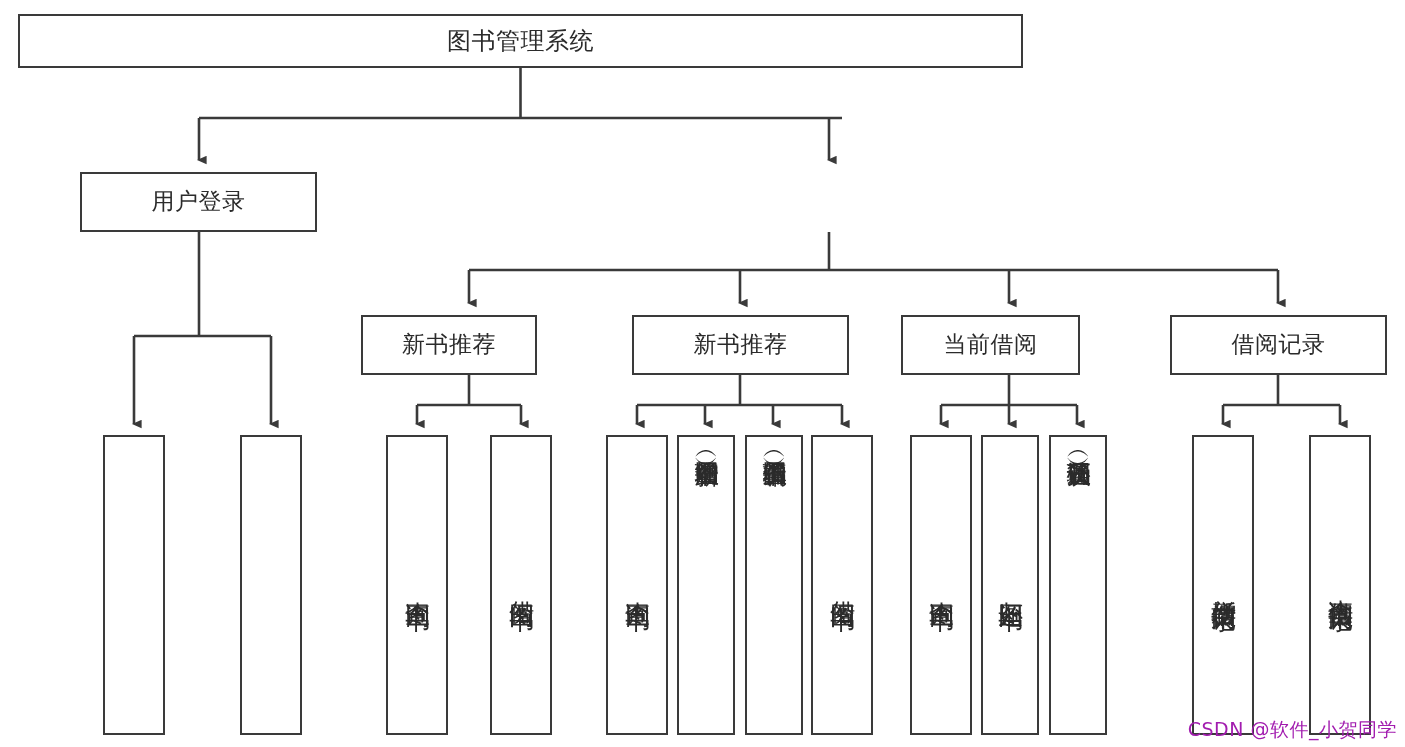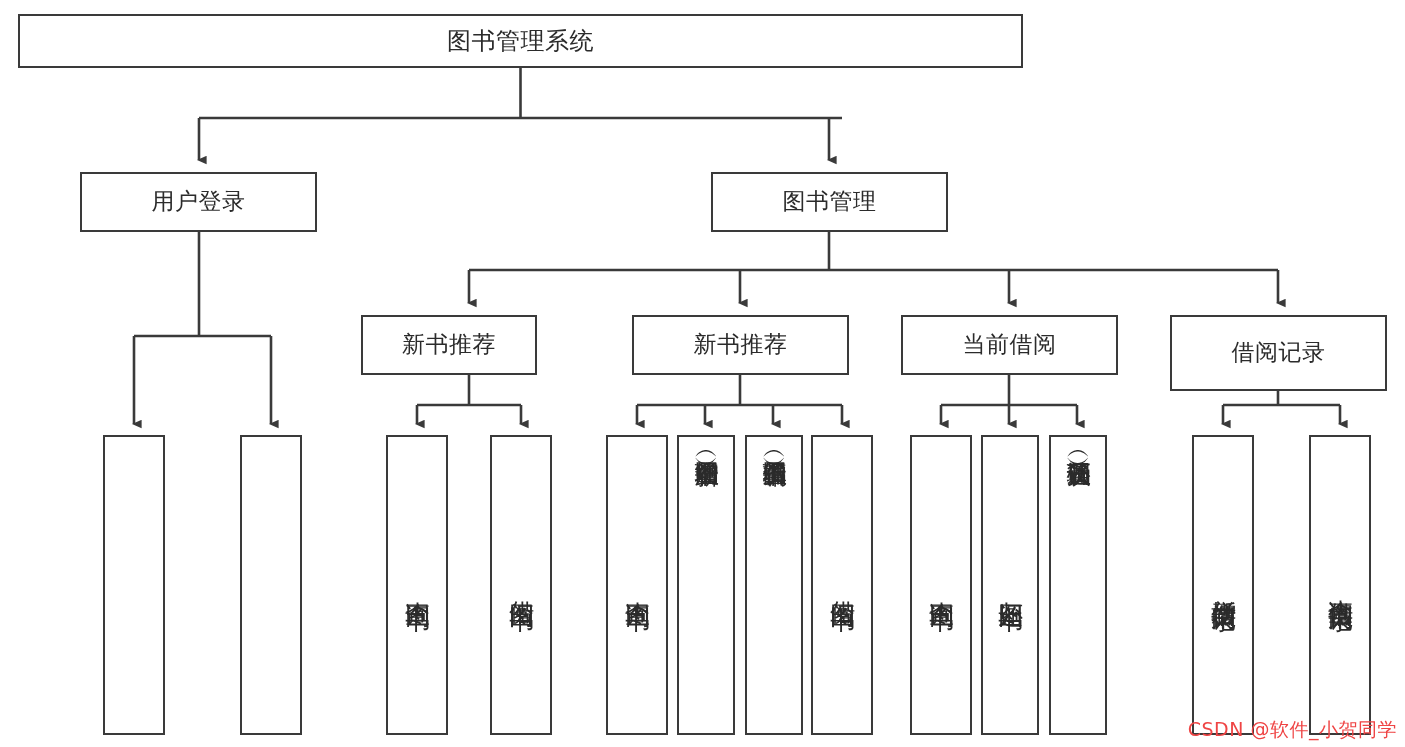--- a/index.html
+++ b/index.html
@@ -72,21 +72,21 @@
     align-items: flex-end;
   }
   .node.vert.topish {
     align-items: flex-start;
   }
   #watermark {
     position: absolute;
     right: 8px;
     bottom: 4px;
     font-size: 19px;
-    color: #ef4444;
+    color: #a21caf;
     letter-spacing: 0.5px;
     white-space: nowrap;
     pointer-events: none;
   }
 </style>
 </head>
 <body>
 
 <div id="diagram-root">
 
@@ -140,34 +140,31 @@
     </g>
   </svg>
 
   <div class="node root horiz" style="left:18px; top:14px; width:1005px; height:54px;">
     <span class="node-label">图书管理系统</span>
   </div>
 
   <div class="node horiz" style="left:80px; top:172px; width:237px; height:60px;">
     <span class="node-label">用户登录</span>
   </div>
-  <div class="node horiz" style="left:711px; top:172px; width:237px; height:60px;">
-    <span class="node-label">图书管理</span>
-  </div>
 
   <div class="node horiz" style="left:361px; top:315px; width:176px; height:60px;">
     <span class="node-label">新书推荐</span>
   </div>
   <div class="node horiz" style="left:632px; top:315px; width:217px; height:60px;">
     <span class="node-label">新书推荐</span>
   </div>
-  <div class="node horiz" style="left:901px; top:315px; width:217px; height:60px;">
+  <div class="node horiz" style="left:901px; top:315px; width:179px; height:60px;">
     <span class="node-label">当前借阅</span>
   </div>
-  <div class="node horiz" style="left:1170px; top:315px; width:217px; height:76px;">
+  <div class="node horiz" style="left:1170px; top:315px; width:217px; height:60px;">
     <span class="node-label">借阅记录</span>
   </div>
 
   <div class="node vert bottomish" style="left:103px; top:435px; width:62px; height:300px;">
     <span class="node-label">用户登录</span>
   </div>
   <div class="node vert bottomish" style="left:240px; top:435px; width:62px; height:300px;">
     <span class="node-label">注销登录</span>
   </div>
 

